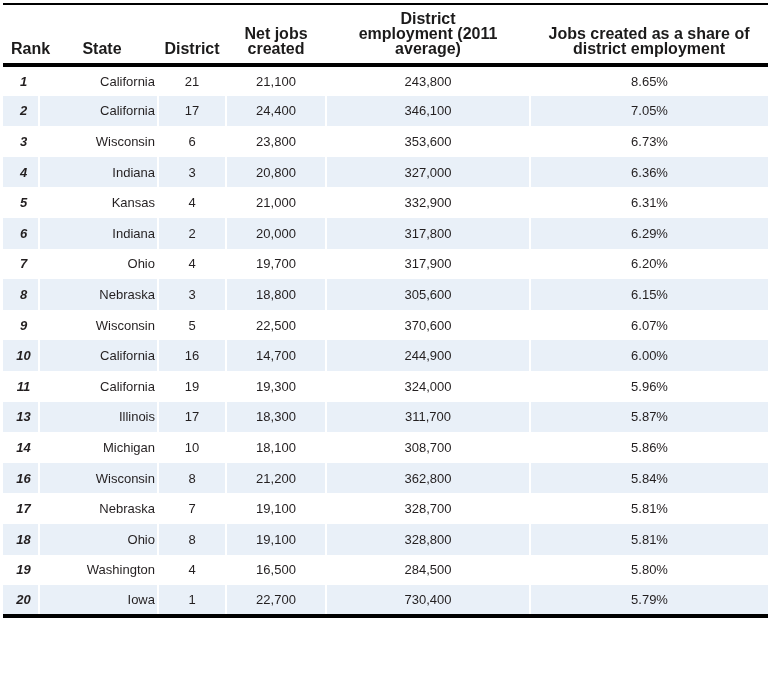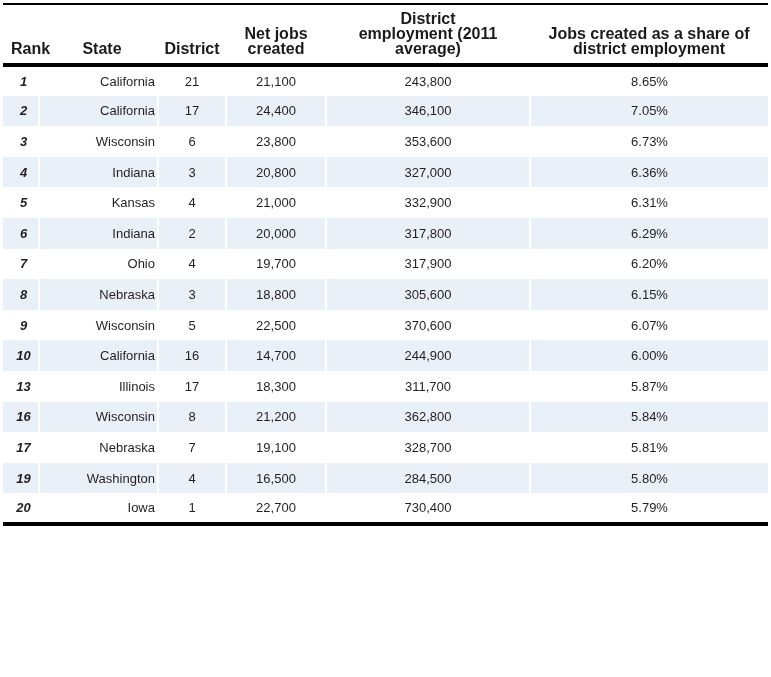--- a/index.html
+++ b/index.html
@@ -179,44 +179,68 @@
         </tr>
         <tr>
           <td class="c-rank">10</td>
           <td class="c-state">California</td>
           <td class="c-district">16</td>
           <td class="c-netjobs">14,700</td>
           <td class="c-emp">244,900</td>
           <td class="c-share">6.00%</td>
         </tr>
         <tr>
+          <td class="c-rank">11</td>
+          <td class="c-state">California</td>
+          <td class="c-district">19</td>
+          <td class="c-netjobs">19,300</td>
+          <td class="c-emp">324,000</td>
+          <td class="c-share">5.96%</td>
+        </tr>
+        <tr>
           <td class="c-rank">13</td>
           <td class="c-state">Illinois</td>
           <td class="c-district">17</td>
           <td class="c-netjobs">18,300</td>
           <td class="c-emp">311,700</td>
           <td class="c-share">5.87%</td>
         </tr>
         <tr>
+          <td class="c-rank">14</td>
+          <td class="c-state">Michigan</td>
+          <td class="c-district">10</td>
+          <td class="c-netjobs">18,100</td>
+          <td class="c-emp">308,700</td>
+          <td class="c-share">5.86%</td>
+        </tr>
+        <tr>
           <td class="c-rank">16</td>
           <td class="c-state">Wisconsin</td>
           <td class="c-district">8</td>
           <td class="c-netjobs">21,200</td>
           <td class="c-emp">362,800</td>
           <td class="c-share">5.84%</td>
         </tr>
         <tr>
           <td class="c-rank">17</td>
           <td class="c-state">Nebraska</td>
           <td class="c-district">7</td>
           <td class="c-netjobs">19,100</td>
           <td class="c-emp">328,700</td>
           <td class="c-share">5.81%</td>
         </tr>
         <tr>
+          <td class="c-rank">18</td>
+          <td class="c-state">Ohio</td>
+          <td class="c-district">8</td>
+          <td class="c-netjobs">19,100</td>
+          <td class="c-emp">328,800</td>
+          <td class="c-share">5.81%</td>
+        </tr>
+        <tr>
           <td class="c-rank">19</td>
           <td class="c-state">Washington</td>
           <td class="c-district">4</td>
           <td class="c-netjobs">16,500</td>
           <td class="c-emp">284,500</td>
           <td class="c-share">5.80%</td>
         </tr>
         <tr>
           <td class="c-rank">20</td>
           <td class="c-state">Iowa</td>

